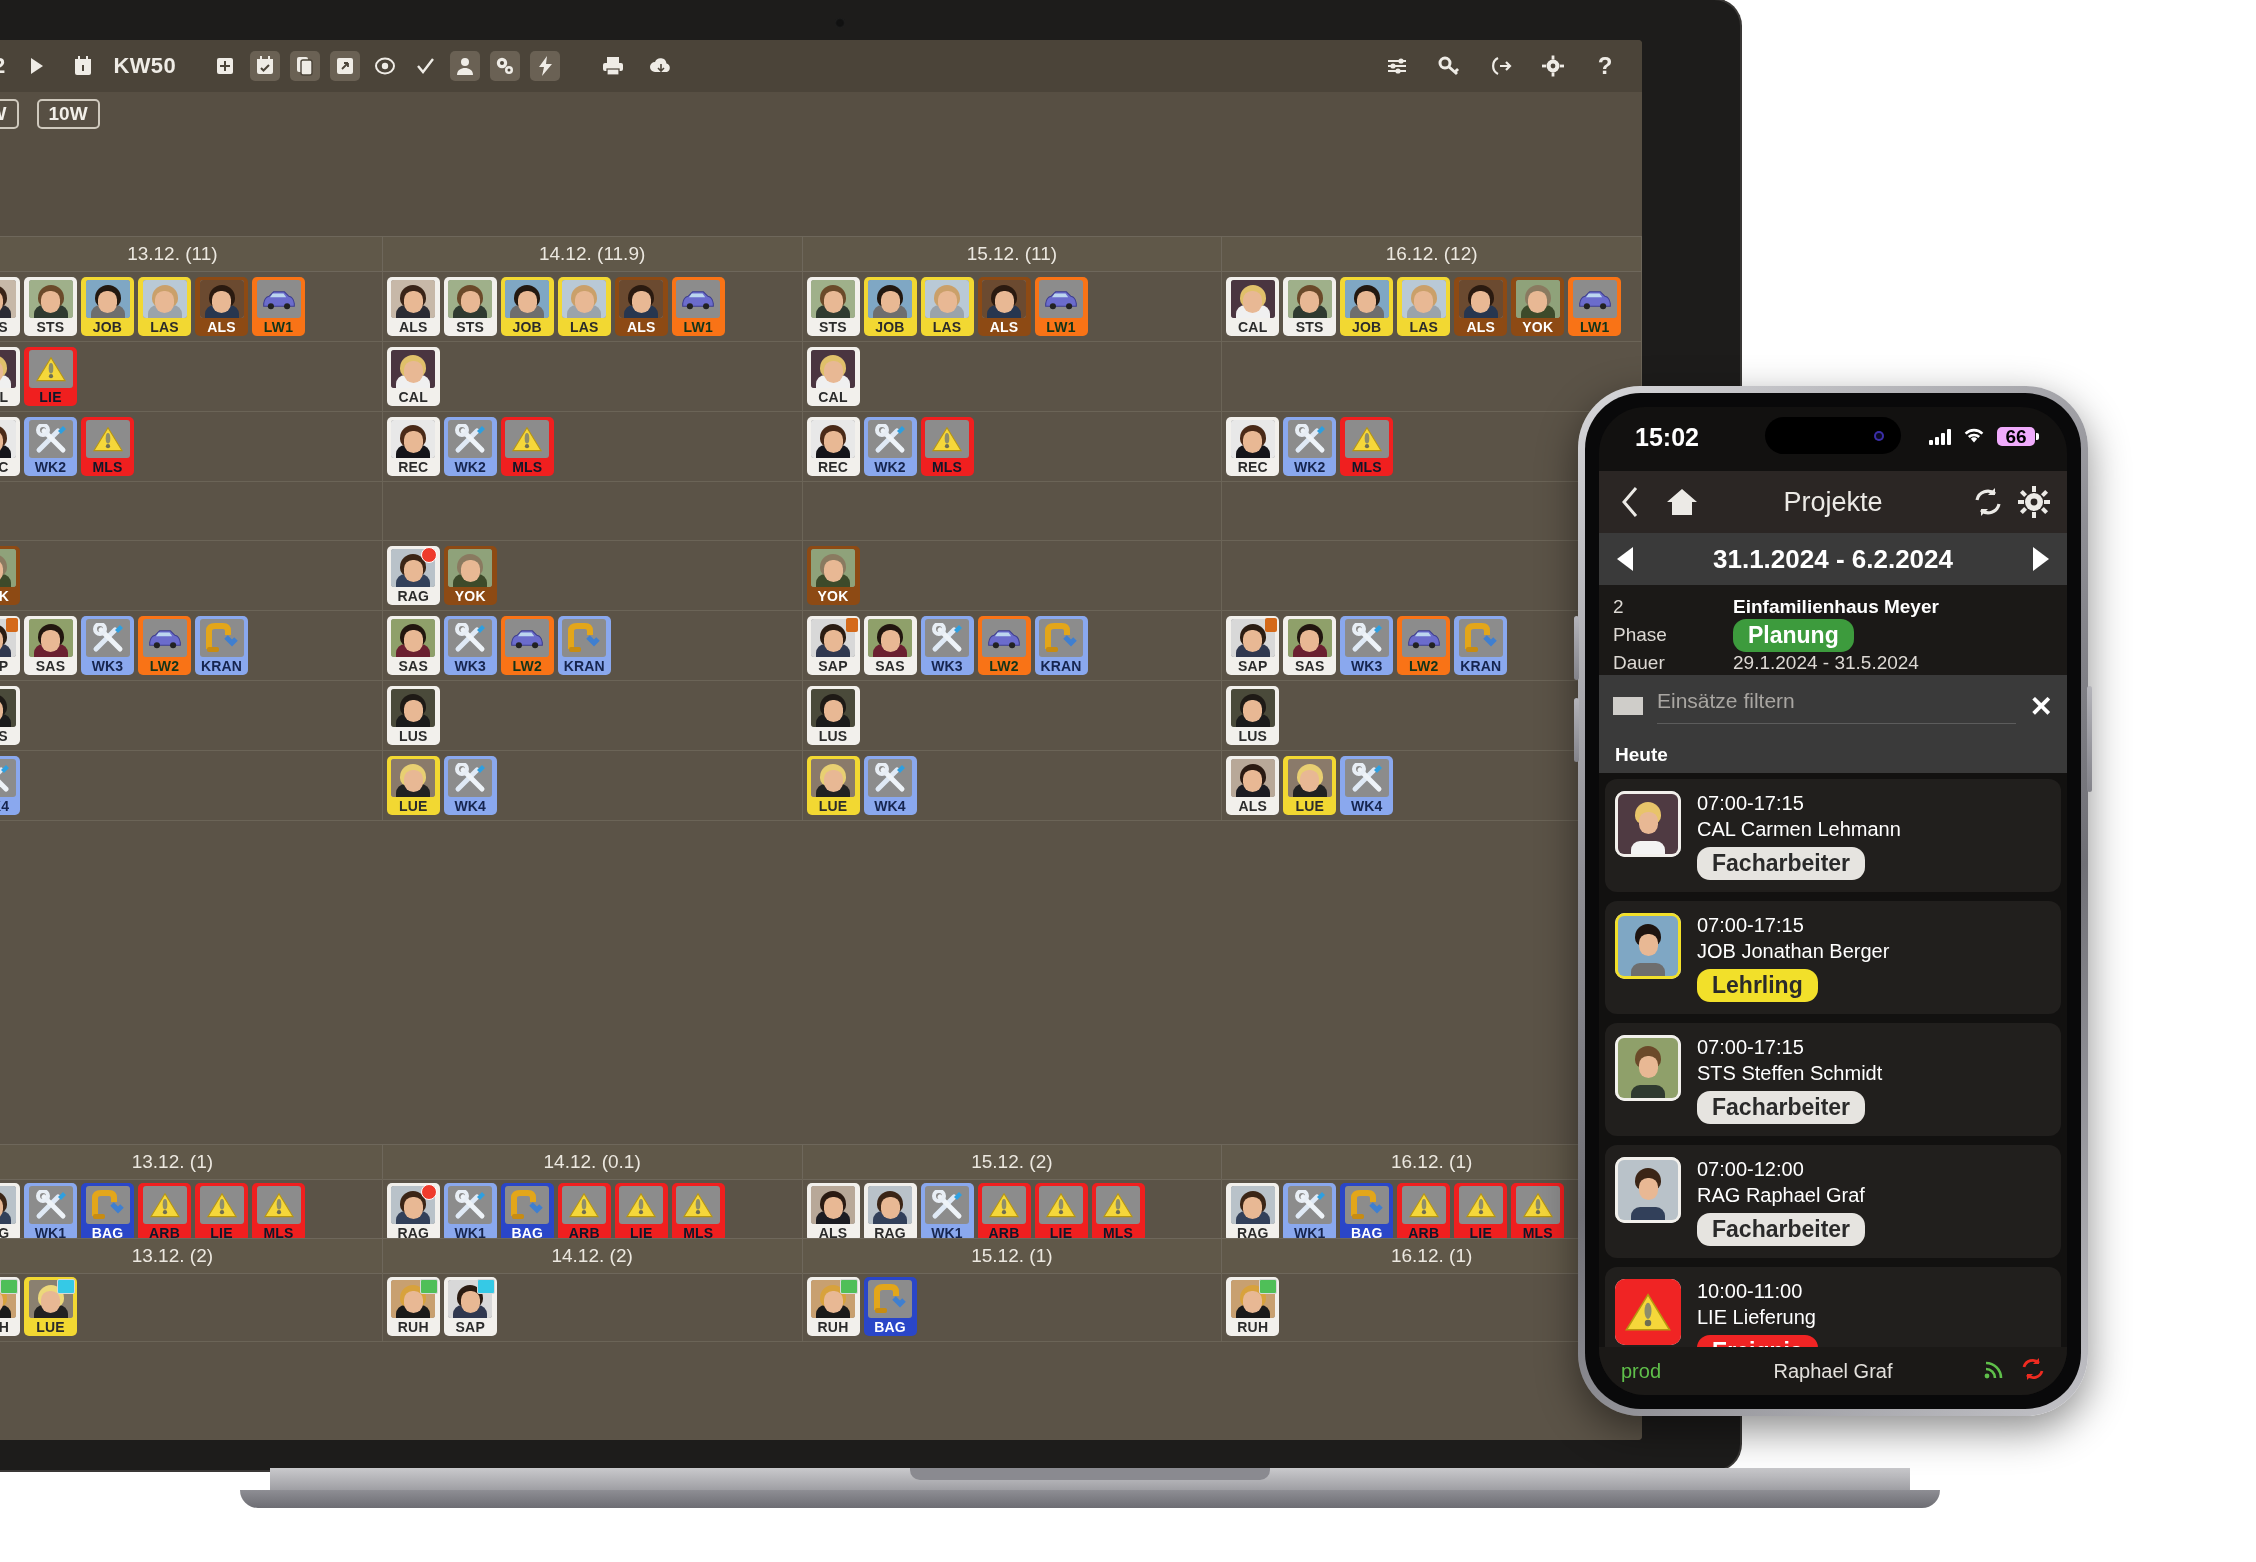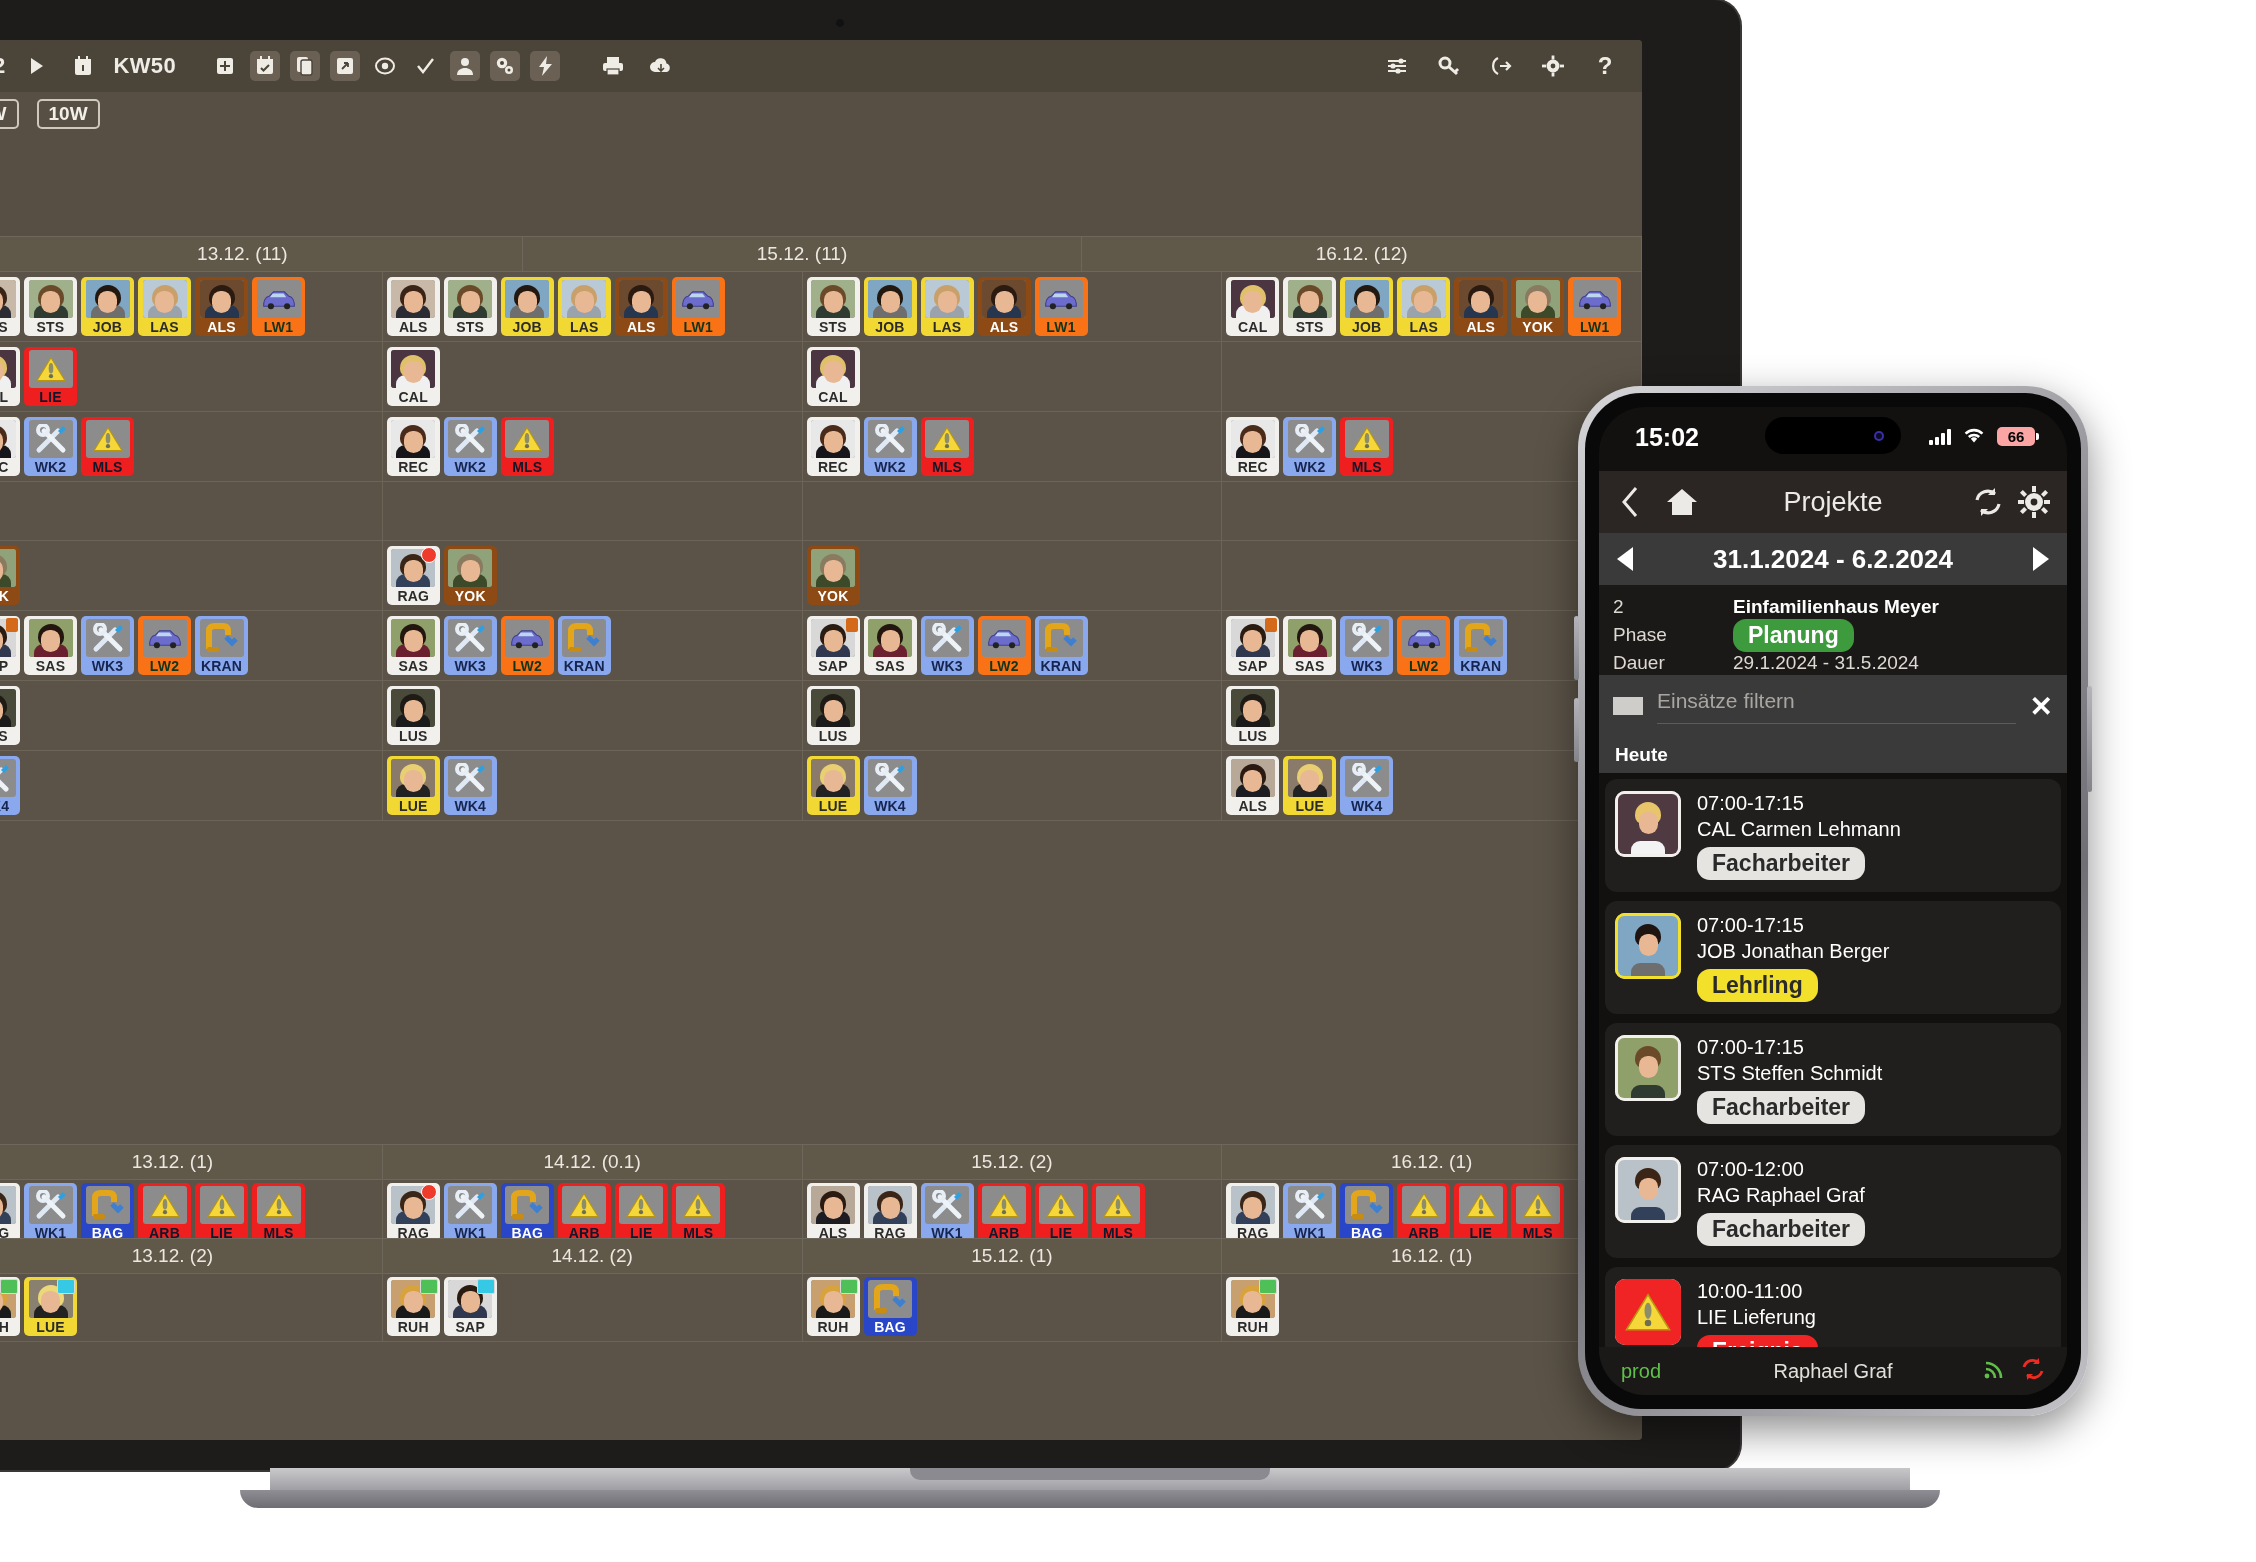--- a/index.html
+++ b/index.html
@@ -110,21 +110,21 @@
   .ph-btn-l.v1{top:230px;height:64px;}
   .ph-btn-l.v2{top:312px;height:64px;}
 
   .ph-status{position:absolute;left:0;top:0;width:100%;height:64px;color:#fff;}
   .ph-time{position:absolute;left:36px;top:16px;font-size:25px;font-weight:700;}
   .ph-right-st{position:absolute;right:32px;top:18px;display:flex;align-items:center;gap:10px;}
   .island{position:absolute;left:50%;top:10px;margin-left:-68px;width:136px;height:37px;border-radius:20px;background:#000;}
   .island .cam2{position:absolute;right:17px;top:50%;margin-top:-5px;width:10px;height:10px;border-radius:50%;background:#0b0b22;box-shadow:inset 0 0 0 2px #3b2ea8;}
   .bars{display:flex;align-items:flex-end;gap:2px;height:17px;}
   .bars i{width:4px;background:#fff;border-radius:1px;display:block;}
-  .batt{width:38px;height:19px;border-radius:5px;background:#fca5a5;color:#000;font-size:15px;font-weight:700;display:flex;align-items:center;justify-content:center;position:relative;}
+  .batt{width:38px;height:19px;border-radius:5px;background:#f0abfc;color:#000;font-size:19px;font-weight:700;display:flex;align-items:center;justify-content:center;position:relative;}
   .batt:after{content:"";position:absolute;right:-4px;top:6px;width:3px;height:7px;background:#fff;border-radius:0 2px 2px 0;}
 
   .ph-nav{position:absolute;left:0;top:64px;width:100%;height:62px;background:#2b2624;display:flex;align-items:center;color:#eceae6;}
   .ph-nav .ttl{position:absolute;left:0;right:0;text-align:center;font-size:27px;}
   .nav-ic{width:46px;height:46px;display:flex;align-items:center;justify-content:center;}
 
   .ph-daterow{position:absolute;left:0;top:126px;width:100%;height:52px;background:#3a3a3a;display:flex;align-items:center;justify-content:space-between;padding:0 18px;box-sizing:border-box;color:#fff;}
   .ph-daterow .dt{font-size:26px;font-weight:700;}
   .tri{width:0;height:0;border-top:12px solid transparent;border-bottom:12px solid transparent;}
   .tri.l{border-right:16px solid #fff;}
@@ -302,20 +302,21 @@
         <div class="subbar">
           <span class="wbtn">7W</span>
           <span class="wbtn">10W</span>
         </div>
 
         <div class="spacer"></div>
 
         <div class="gantt">
           <div id="hdr-top" class="hdr-row">
               <div class="hdr-cell">13.12. (11)</div>
+              <div class="hdr-cell">14.12. (11.9)</div>
               <div class="hdr-cell">15.12. (11)</div>
               <div class="hdr-cell">16.12. (12)</div>
             </div>
           <div id="rows-top">
               <div class="g-row">
                 <div class="g-cell">
                   <div class="chip white">
                     <div class="ph">
                       <div class="face">
                         <div class="bg" style="background:#c7b8a8"></div>

